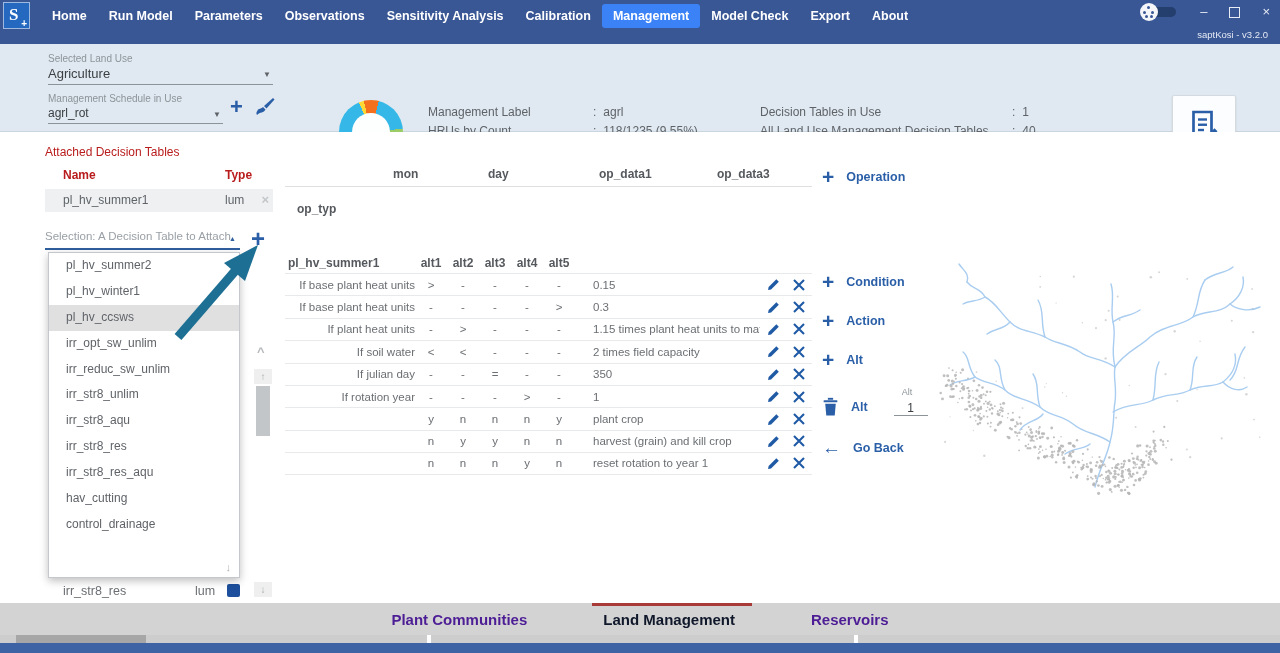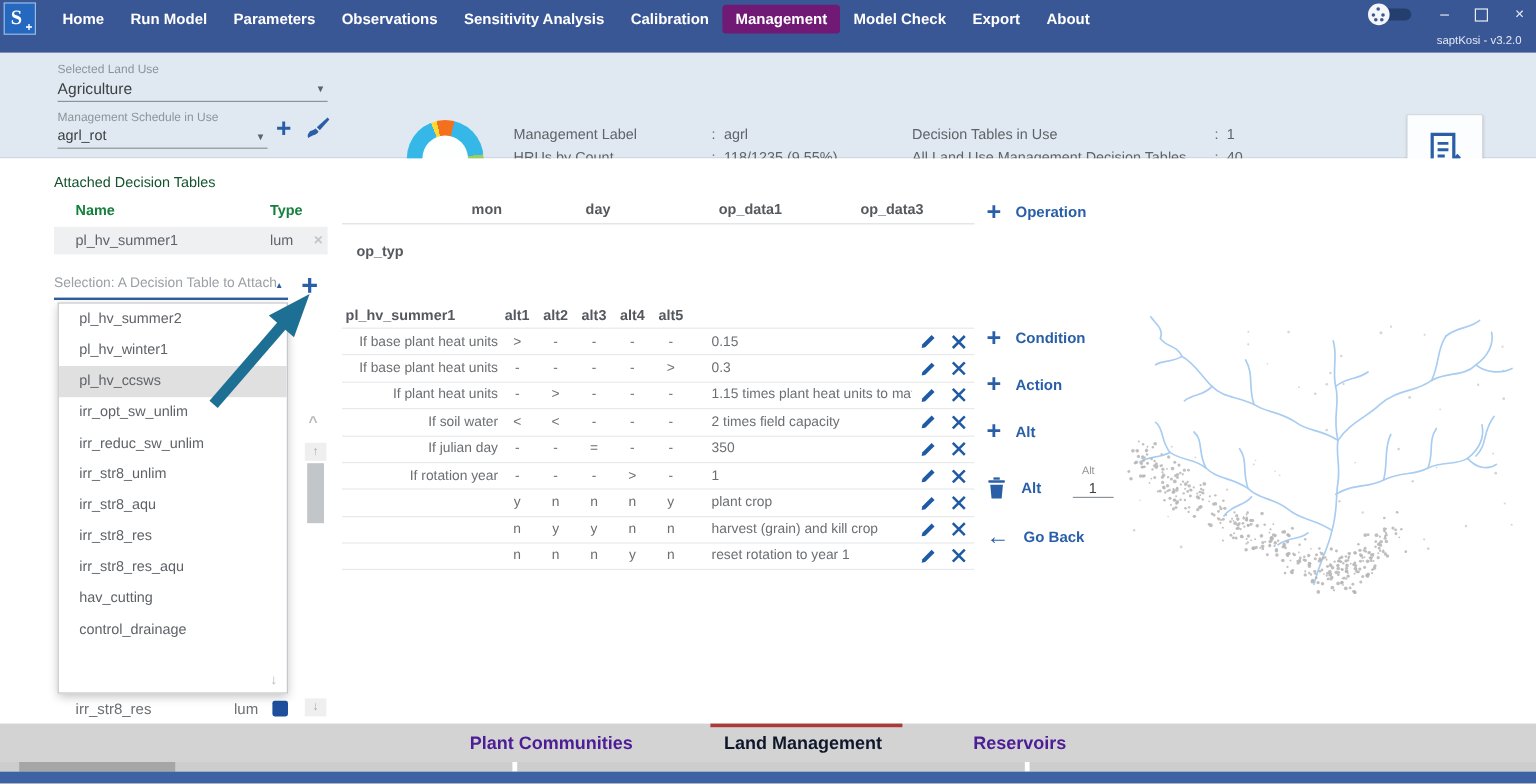--- a/index.html
+++ b/index.html
@@ -9,21 +9,21 @@
     font-family:"Liberation Sans", sans-serif; background:#ffffff;
     -webkit-font-smoothing:antialiased;
   }
   
   .navbar { position:absolute; left:0; top:0; width:1280px; height:44px; background:#3a5795; }
   .logo { position:absolute; left:3px; top:2px; width:27px; height:27px; background:#2468c0; border:1px solid #9db9e0; color:#fff; }
   .logo .s { position:absolute; left:5px; top:2px; font-size:17px; font-weight:700; font-family:"Liberation Serif", serif; }
   .logo .plus { position:absolute; right:2px; bottom:-1px; font-size:10px; font-weight:700; }
   .nav-items { position:absolute; left:41px; top:3px; height:25px; display:flex; align-items:center; }
   .nav-item { color:#fff; font-size:12.5px; font-weight:600; padding:5px 11px; border-radius:3px; cursor:pointer; white-space:nowrap; }
-  .nav-item.active { background:#701a75; }
+  .nav-item.active { background:#3b82f6; }
   .win-controls { position:absolute; right:10px; top:4px; display:flex; align-items:center; gap:22px; }
   .theme-toggle { position:relative; width:38px; height:14px; }
   .theme-toggle .pill { position:absolute; left:10px; top:2px; width:26px; height:10px; border-radius:5px; background:#243e6e; }
   .theme-toggle .badge { position:absolute; left:0; top:-2px; width:18px; height:18px; border-radius:50%; background:#f4f6f9; }
   .theme-toggle .badge i { position:absolute; width:3px; height:3px; border-radius:50%; background:#3a5795; }
   .win-btn { color:#e8edf5; font-size:13px; line-height:16px; cursor:pointer; }
   .win-max { width:11px; height:11px; border:1.6px solid #e8edf5; }
   .version { position:absolute; right:12px; top:29px; color:#e3e9f4; font-size:9.5px; }
   
   .header-panel { position:absolute; left:0; top:44px; width:1280px; height:88px; background:#e0e9f1; border-bottom:1px solid #c9d5df; }
@@ -48,22 +48,22 @@
   .stats-info .lbl { width:245px; }
   
   .showmap { position:absolute; left:1072px; top:66px; width:120px; text-align:center; font-size:12px; color:#5f6368; }
   .toggle-row { display:flex; align-items:center; justify-content:center; gap:8px; margin-top:8px; }
   .toggle { position:relative; width:30px; height:12px; border-radius:6px; background:#8aa5cb; cursor:pointer; }
   .toggle .knob { position:absolute; right:-1px; top:-2px; width:16px; height:16px; border-radius:50%; background:#2a5fa8; box-shadow:0 1px 2px rgba(0,0,0,.35); }
   
   .note-card { position:absolute; left:1172px; top:51px; width:64px; height:64px; background:#fcfdfe; border:1px solid #d4dae0; border-radius:2px; box-shadow:0 1px 2px rgba(0,0,0,.12); display:flex; align-items:center; justify-content:center; cursor:pointer; }
   
   .main { position:absolute; left:0; top:132px; width:1280px; height:471px; background:#fff; }
-  .section-title { position:absolute; left:45px; top:13px; font-size:12px; color:#14532d; }
-  .att-head { position:absolute; left:45px; top:36px; width:223px; height:20px; font-size:12px; font-weight:700; color:#15803d; }
+  .section-title { position:absolute; left:45px; top:13px; font-size:12px; color:#b91c1c; }
+  .att-head { position:absolute; left:45px; top:36px; width:223px; height:20px; font-size:12px; font-weight:700; color:#b91c1c; }
   .att-head .n { position:absolute; left:18px; } .att-head .t { position:absolute; left:180px; }
   .att-row { position:absolute; left:45px; top:57px; width:228px; height:23px; background:#eef0f1; font-size:12px; color:#5f6368; }
   .att-row .n { position:absolute; left:18px; top:4px; } .att-row .t { position:absolute; left:180px; top:4px; }
   .att-row .x { position:absolute; right:4px; top:3px; color:#c3c6c9; font-size:13px; font-weight:700; cursor:pointer; }
   .sel-attach { position:absolute; left:45px; top:98px; width:195px; height:20px; border-bottom:2px solid #2f5e9e; font-size:11.5px; color:#9aa0a6; cursor:pointer; }
   .sel-attach .cu { position:absolute; right:4px; top:5px; font-size:7px; color:#2f5e9e; }
   .attach-plus { position:absolute; left:251px; top:96px; font-size:24px; font-weight:700; color:#2a5fa8; cursor:pointer; line-height:22px; }
   
   .dropdown { position:absolute; left:48px; top:120px; width:192px; height:326px; background:#fff; border:1px solid #c4c7cb; box-shadow:0 3px 8px rgba(0,0,0,.25); overflow:hidden; z-index:5; }
   .dd-item { height:25.9px; line-height:25.9px; padding-left:17px; font-size:12px; color:#5f6368; cursor:pointer; white-space:nowrap; }

